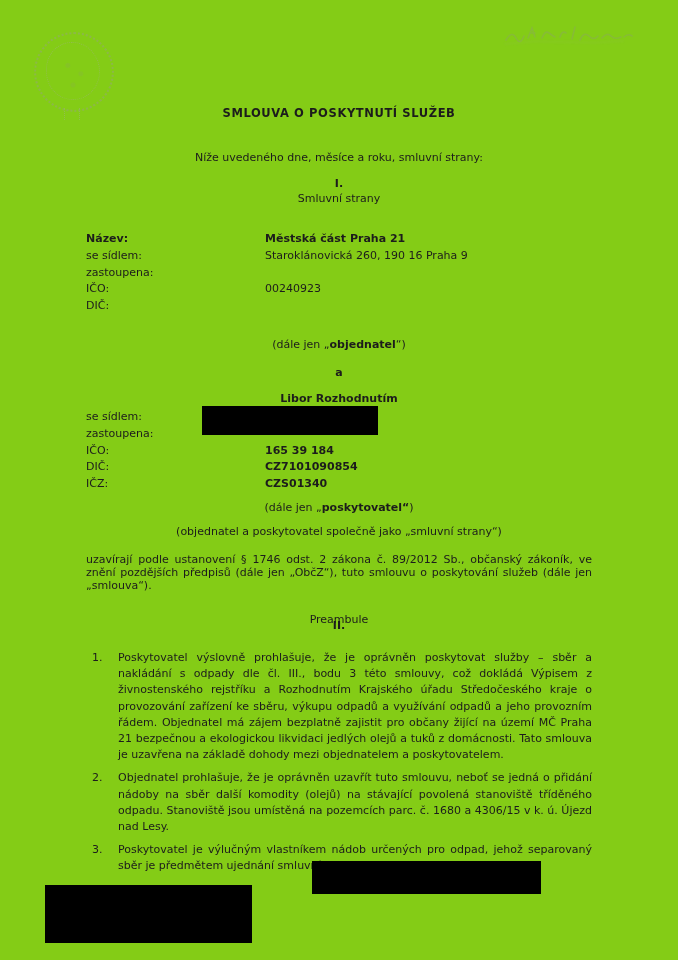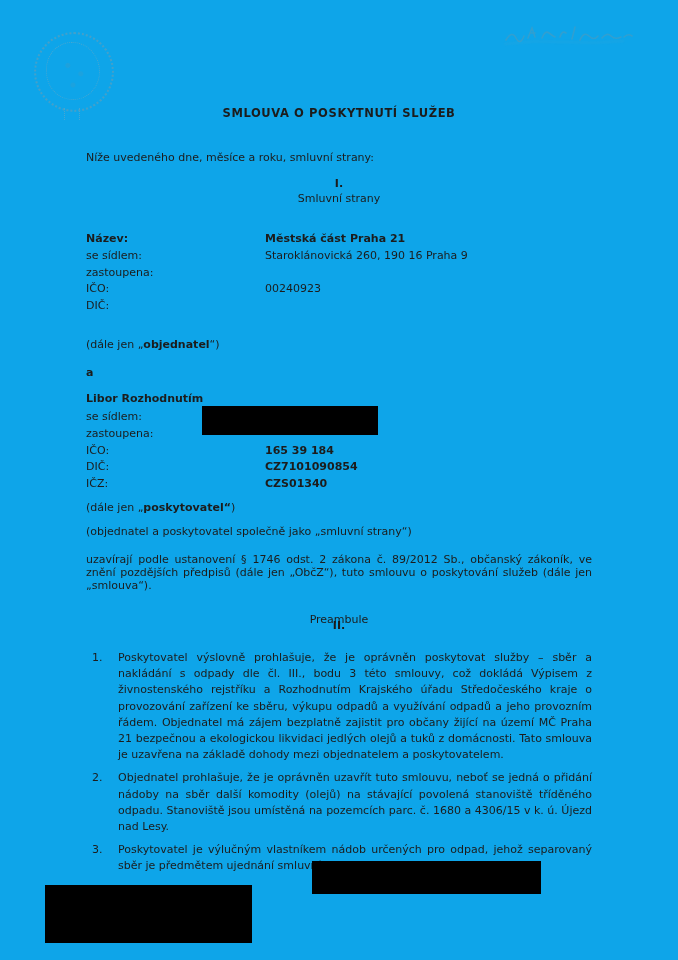--- a/index.html
+++ b/index.html
@@ -1,31 +1,31 @@
 <!DOCTYPE html>
 <html lang="cs"><head>
 <meta charset="utf-8">
 <style>
   html,body { margin:0; padding:0; background:#fff; }
   .page {
     position: relative;
     width: 678px;
     height: 960px;
-    background: #0ea5e9;
+    background: #84cc16;
     font-family: "DejaVu Sans", "Liberation Sans", sans-serif;
     font-size: 11px;
     color: #1c1c1c;
     overflow: hidden;
   }
   .abs { position: absolute; }
   .bold { font-weight: bold; }
   .center { left: 0; width: 678px; text-align: center; }
   .col { left: 86px; width: 506px; }
   .just { text-align: justify; }
-  p, h1, h2 { margin: 0; padding: 0; }
+  p, h1, h2 { margin: 0; padding: 0; text-align: center; }
 
   .title {
     font-size: 11.5px;
     font-weight: bold;
     letter-spacing: 0.6px;
   }
   .sec-num { font-weight: bold; line-height: 15px; }
   .sec-head { font-weight: normal; line-height: 15px; }
 
   .party-row { display: flex; line-height: 16.8px; gap: 48px; }

